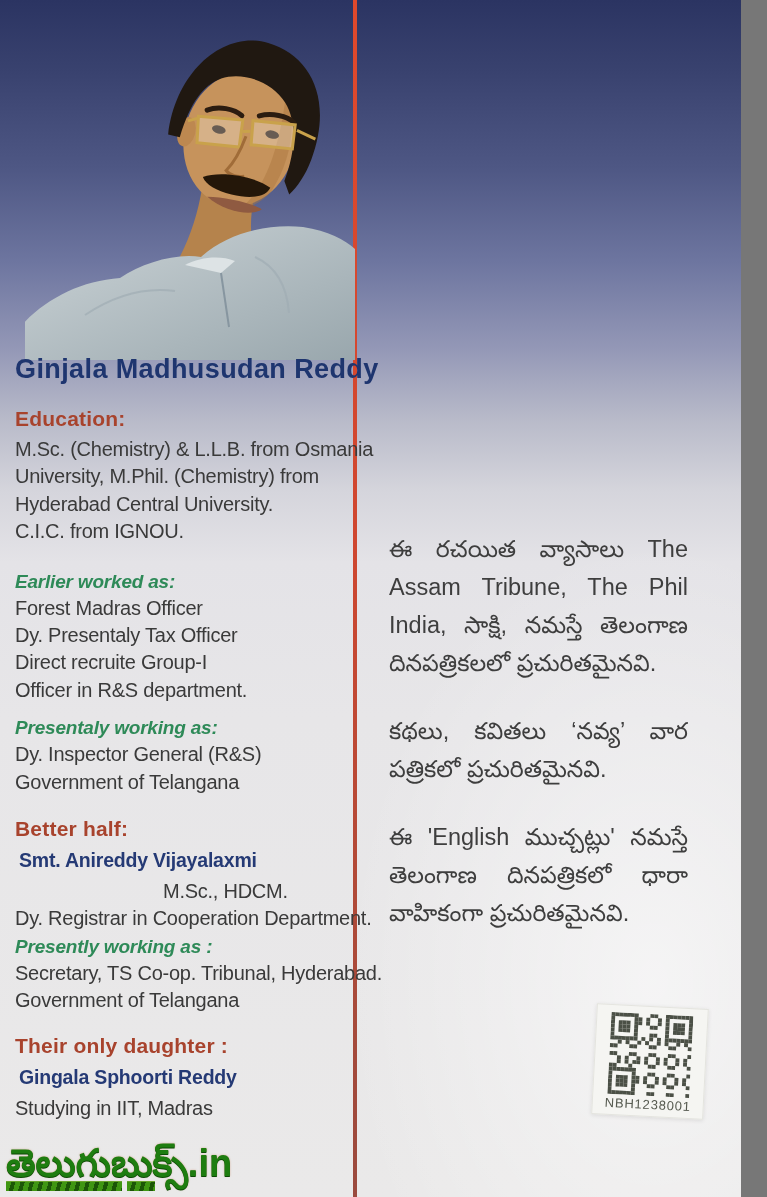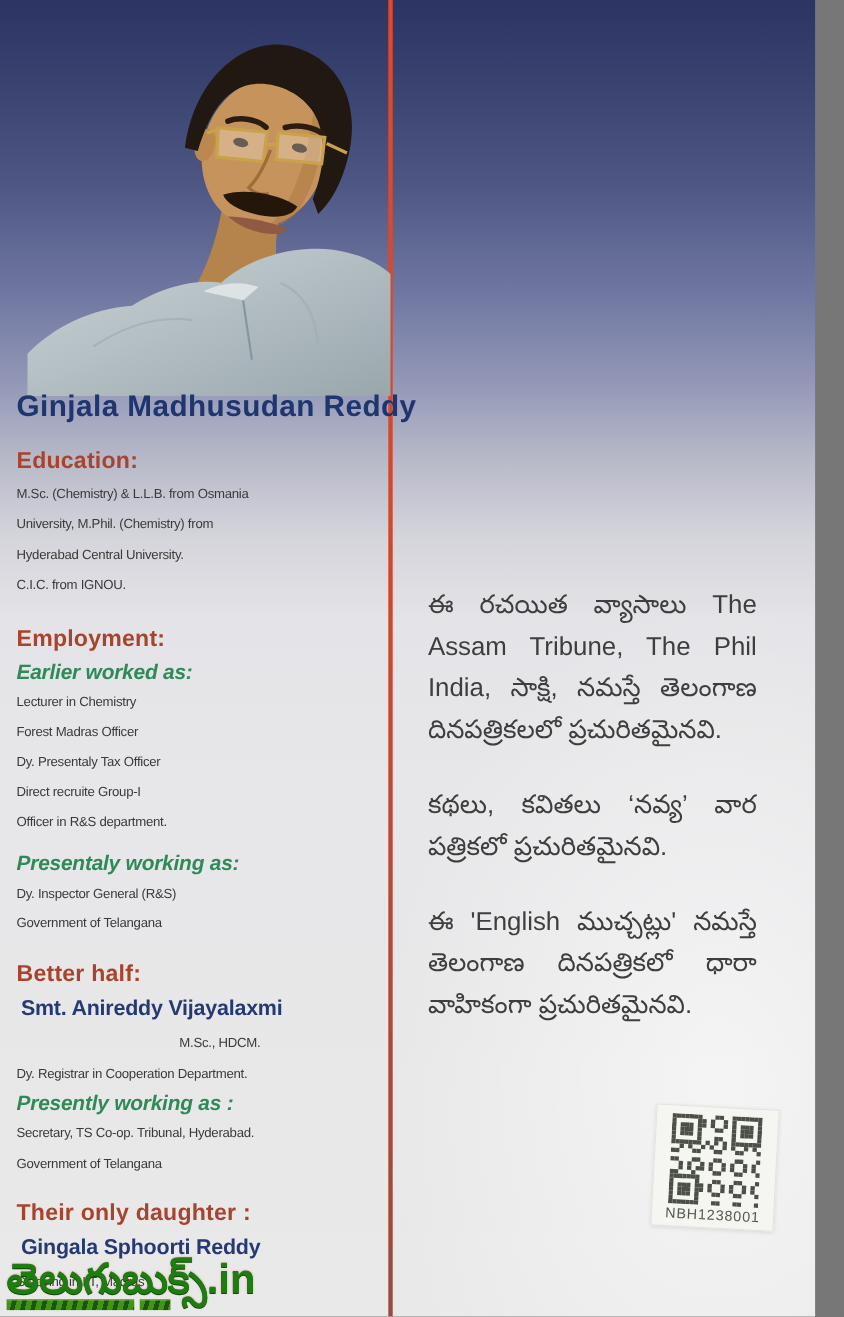--- a/index.html
+++ b/index.html
@@ -15,21 +15,21 @@
   .divider{position:absolute;left:353px;top:0;width:4px;height:1197px;
     background:linear-gradient(180deg,#e0492c 0%,#cf4730 45%,#b04a38 75%,#9a4a3e 100%);}
   .photo{position:absolute;left:25px;top:15px;width:330px;height:345px;}
   .author-name{position:absolute;left:15px;top:354px;margin:0;
     font-size:27px;font-weight:700;color:#1e356f;letter-spacing:.4px;}
   .left-col{position:absolute;left:15px;top:406px;width:338px;color:#3a3a3a;}
   .left-col section.sec-edu{margin-bottom:22px;}
   .left-col section.sec-emp{margin-bottom:20px;}
   .left-col section.sec-bh{margin-bottom:18px;}
   h2.red{font-size:21px;line-height:26px;margin:0 0 4px;font-weight:700;color:#a8432d;letter-spacing:.2px;}
-  p.line{font-size:12px;line-height:27.4px;margin:0;white-space:nowrap;letter-spacing:-0.25px;color:#3a3a3a;}
+  p.line{font-size:20px;line-height:27.4px;margin:0;white-space:nowrap;letter-spacing:-0.25px;color:#3a3a3a;}
   p.green{font-size:19px;line-height:27px;margin:0;font-style:italic;color:#2e8a58;letter-spacing:-0.2px;font-weight:bold;}
   p.green.spaced{margin-top:10px;}
   p.navy{font-size:19.5px;line-height:28px;margin:4px;font-weight:700;color:#253a75;letter-spacing:-0.2px;white-space:nowrap;}
   p.indent{padding-left:148px;}
   .right-col{position:absolute;left:389px;top:530px;width:299px;
     font-size:23.5px;line-height:38px;color:#3e3e3e;text-align:justify;}
   .right-col p{margin:0 0 30px;}
   .qr-sticker{position:absolute;left:594px;top:1006px;width:96px;padding:7px 7px 2px;
     background:#f5f5f2;transform:rotate(3deg);box-shadow:0 1px 4px rgba(0,0,0,.10);
     border:1px solid #e4e4df;}
@@ -93,23 +93,21 @@
   <div class="left-col">
     <section class="sec-edu">
       <h2 class="red">Education:</h2>
       <p class="line">M.Sc. (Chemistry) &amp; L.L.B. from Osmania</p>
       <p class="line">University, M.Phil. (Chemistry) from</p>
       <p class="line">Hyderabad Central University.</p>
       <p class="line">C.I.C. from IGNOU.</p>
     </section>
 
     <section class="sec-emp">
-      <h2 class="red">Employment:</h2>
       <p class="green">Earlier worked as:</p>
-      <p class="line">Lecturer in Chemistry</p>
       <p class="line">Forest Madras Officer</p>
       <p class="line">Dy. Presentaly Tax Officer</p>
       <p class="line">Direct recruite Group-I</p>
       <p class="line">Officer in R&amp;S department.</p>
       <p class="green spaced">Presentaly working as:</p>
       <p class="line">Dy. Inspector General (R&amp;S)</p>
       <p class="line">Government of Telangana</p>
     </section>
 
     <section class="sec-bh">

